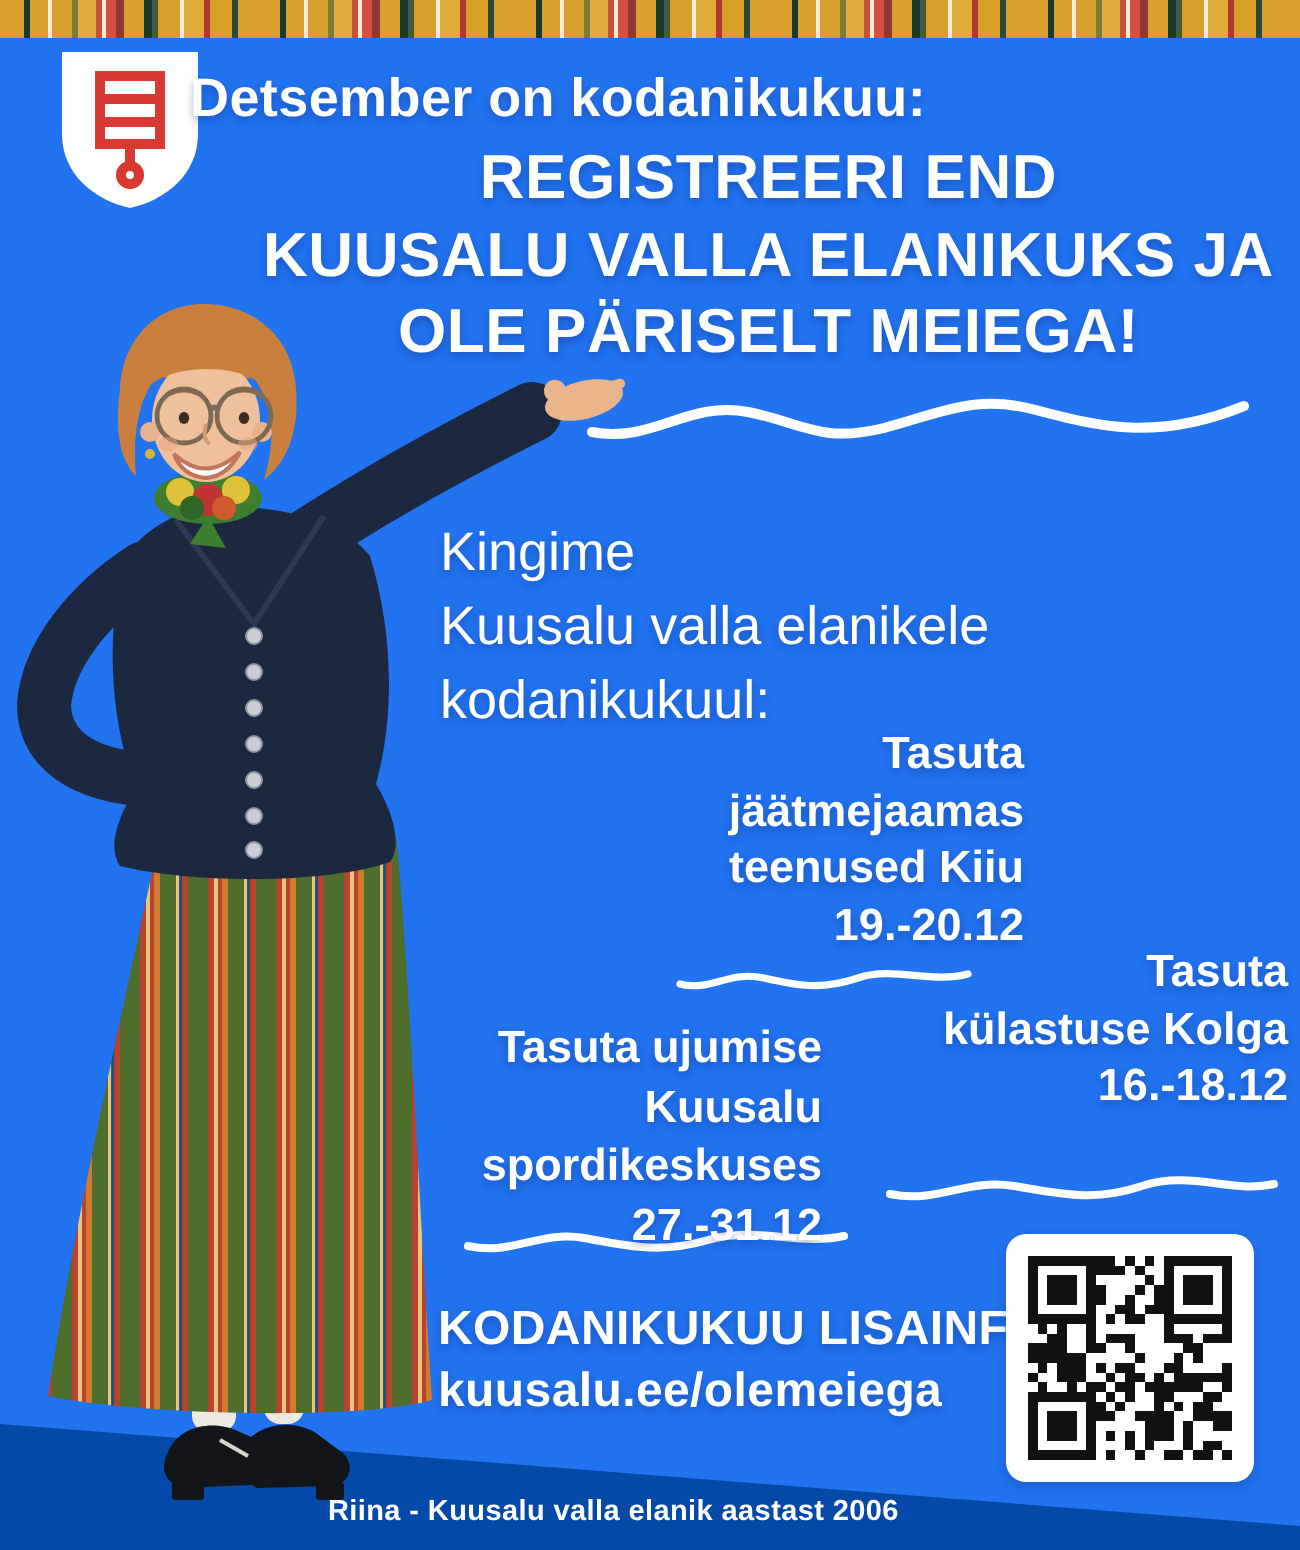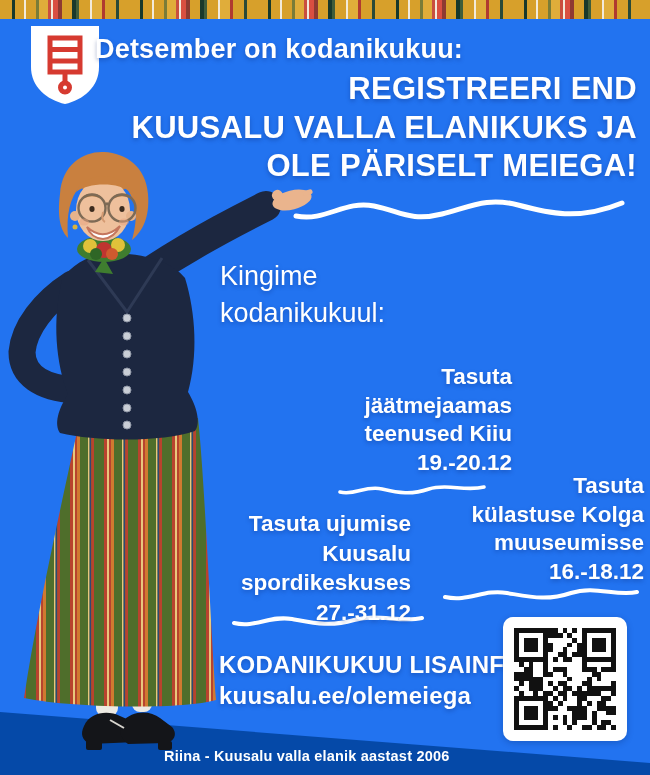--- a/index.html
+++ b/index.html
@@ -21,21 +21,21 @@
       #d7a02b 119px 128px);
   }
   
   .band{
     position:absolute;inset:0;z-index:2;background:#0549a8;
     clip-path:polygon(0 712px,650px 763px,650px 775px,0 775px);
   }
   .abs{position:absolute;}
   .txt{text-shadow:0 2px 4px rgba(8,35,110,.35);}
   .kicker{left:95px;top:34px;font-size:27px;font-weight:700;z-index:4;letter-spacing:.2px;}
-  .headline{right:13px;top:70px;text-align:right;font-size:31px;font-weight:700;
+  .headline{right:13px;top:70px;text-align:center;font-size:31px;font-weight:700;
     line-height:38.5px;letter-spacing:.3px;z-index:4;}
   .gift{left:220px;top:258px;width:400px;text-align:left;font-size:27px;font-weight:400;
     line-height:37px;z-index:4;}
   .benefit{font-weight:700;text-align:right;z-index:4;}
   .b1{left:312px;top:363px;width:200px;font-size:22.5px;line-height:28.5px;}
   .b2{left:205px;top:509px;width:206px;font-size:22.5px;line-height:29.5px;}
   .b3{left:438px;top:472px;width:206px;font-size:22.5px;line-height:28.5px;}
   .info{left:219px;top:649px;font-size:24px;font-weight:700;line-height:31px;z-index:4;letter-spacing:.2px;}
   .caption{left:164px;top:748px;font-size:14.5px;font-weight:700;z-index:7;letter-spacing:.2px;}
   .wave{z-index:3;}
@@ -82,20 +82,21 @@
   </div>
 
   <div class="abs wave w1">
     <svg viewBox="0 0 336 32">
         <path d="M4,24 C34,30 52,8 82,14 C108,19 118,30 150,22 C180,14 196,5 226,13 C256,21 286,29 330,11" fill="none" stroke="#fff" stroke-width="5" stroke-linecap="round"></path>
       </svg>
   </div>
 
   <div class="abs gift txt">
     <div>Kingime</div>
+    <div>Kuusalu valla elanikele</div>
     <div>kodanikukuul:</div>
   </div>
 
   <div class="abs benefit b1 txt">
     <div>Tasuta</div>
     <div>jäätmejaamas</div>
     <div>teenused Kiiu</div>
     <div>19.-20.12</div>
   </div>
 
@@ -114,21 +115,20 @@
 
   <div class="abs wave w4">
     <svg viewBox="0 0 196 21">
         <path d="M4,14 C26,19 40,6 62,10 C84,14 100,18 124,11 C148,4 170,14 192,9" fill="none" stroke="#fff" stroke-width="4" stroke-linecap="round"></path>
       </svg>
   </div>
 
   <div class="abs benefit b3 txt">
     <div>Tasuta</div>
     <div>külastuse Kolga</div>
-    <div>muuseumisse</div>
     <div>16.-18.12</div>
   </div>
 
   <div class="abs wave w3">
     <svg viewBox="0 0 200 22">
         <path d="M4,15 C28,20 42,7 66,11 C90,15 106,19 130,11 C154,3 176,15 196,10" fill="none" stroke="#fff" stroke-width="4" stroke-linecap="round"></path>
       </svg>
   </div>
 
   <div class="abs info txt">

